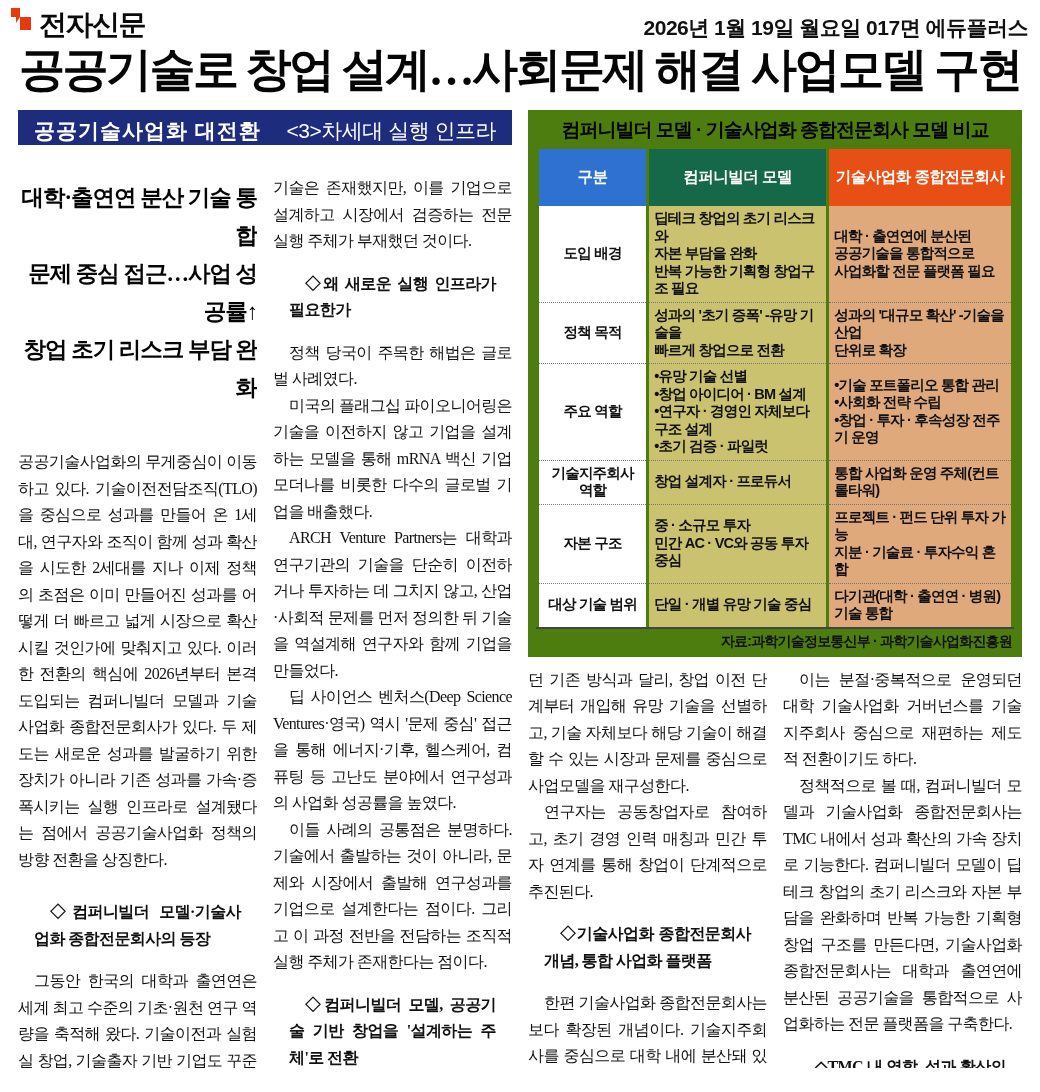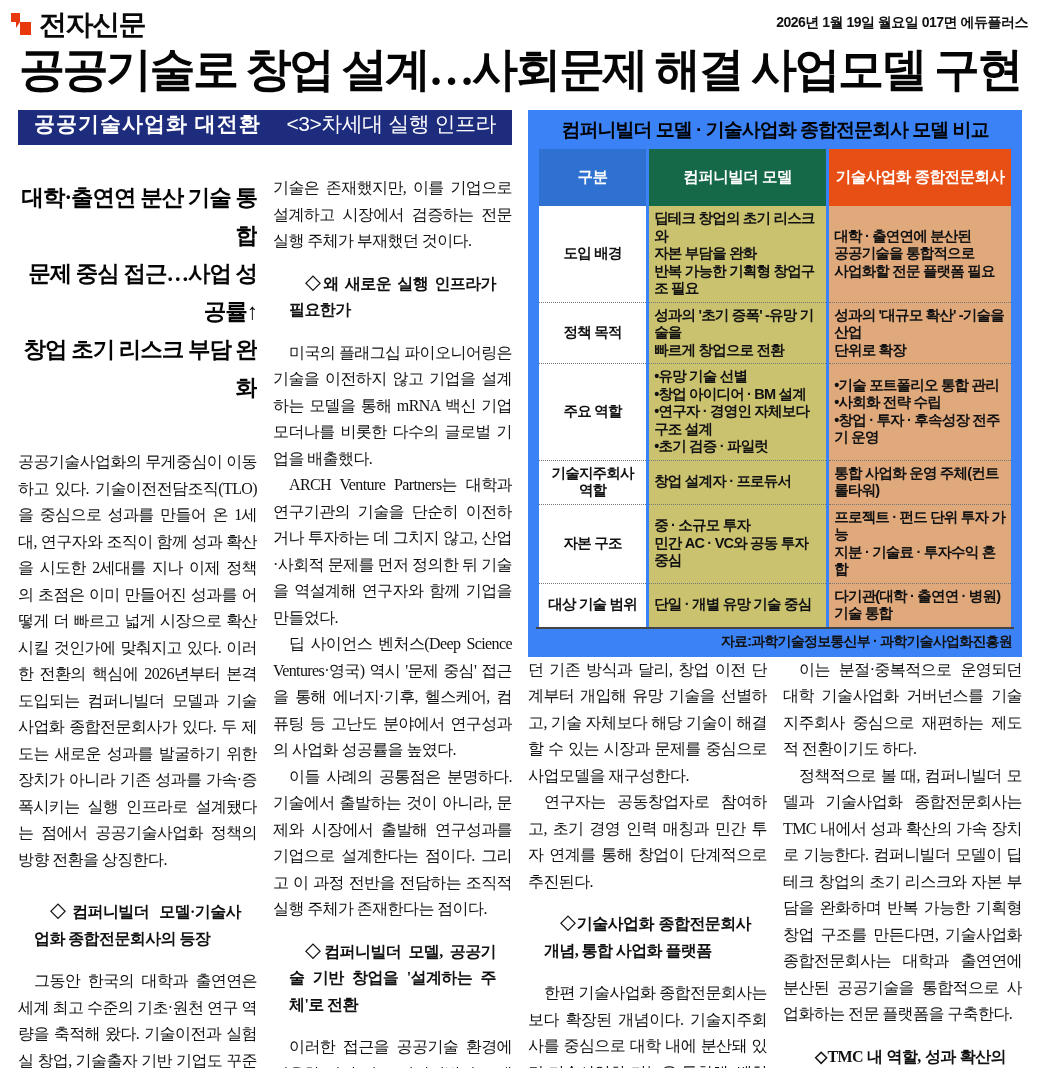--- a/index.html
+++ b/index.html
@@ -6,57 +6,57 @@
   html,body { margin:0; padding:0; }
   body {
     width:1040px; height:1092px; overflow:hidden;
     background:#ffffff; color:#111;
     font-family:"Liberation Serif", serif;
   }
   .page-header {
     display:flex; justify-content:space-between; align-items:flex-start;
     padding:6px 12px 0 10px; height:42px;
   }
-  .brand { display:flex; align-items:center; gap:5px; }
+  .brand { display:flex; align-items:flex-start; gap:5px; }
   .brand-text {
     font-family:"Liberation Sans", sans-serif; font-weight:900;
     font-size:28px; letter-spacing:-1.5px; color:#0a0a0a;
   }
   .date-line {
     font-family:"Liberation Sans", sans-serif; font-weight:700;
-    font-size:14px; padding-top:8px; letter-spacing:-0.5px;
+    font-size:21px; padding-top:8px; letter-spacing:-0.5px;
   }
   .main-headline {
     text-align:center; font-weight:900; font-size:46px; letter-spacing:-2.5px;
     margin:0 0 12px 0; line-height:56px; color:#050505;
   }
   .content { display:flex; gap:16px; padding:0 18px; height:958px; }
   .half { width:494px; display:flex; flex-direction:column; }
   .navy-bar {
     background:#1d2c7d; color:#fff; height:35px; flex:0 0 35px;
-    display:flex; justify-content:space-between; align-items:flex-start;
+    display:flex; justify-content:space-between; align-items:flex-end;
     padding:0 16px; font-family:"Liberation Sans", sans-serif;
     font-size:21px; margin-bottom:30px;gap:9px;
   }
   .series-title { font-weight:800; letter-spacing:1px; }
   .series-episode { font-weight:500; letter-spacing:-0.5px; }
   .cols { display:flex; gap:16px; flex:1; overflow:hidden; }
   .col { width:239px; overflow:hidden; text-align:justify;
          font-size:16px; line-height:26.5px; letter-spacing:-0.6px; }
   .deck {
     font-size:22.5px; font-weight:800; line-height:38px; letter-spacing:-1px;
     margin:4px 0 42px 0; text-align:right; color:#050505;
   }
   p.body { margin:0; }
   p.ind { text-indent:16px; }
   .sec-head { font-weight:800; margin:16px; text-indent:16px; }
   .gap-top { margin-top:26px; }
   
   .table-wrap {
-    background:#3b82f6; padding:5px 8px 4px 8px; 
+    background:#4d7c0f; padding:5px 8px 4px 8px; margin-bottom:10px;
     font-family:"Liberation Sans", sans-serif;
   }
   .table-title {
     text-align:center; font-weight:800; font-size:19px; letter-spacing:-1px;
     margin:2px 0 6px 0; color:#000;
   }
   table.cmp { border-collapse:separate; border-spacing:3px 0; width:100%;
     border-bottom:2px solid #444; }
   .cmp th {
     color:#fff; font-size:15.5px; font-weight:700; height:25px;
@@ -112,20 +112,21 @@
           <div>창업 초기 리스크 부담 완화</div>
         </div>
         <p class="body">공공기술사업화의 무게중심이 이동하고 있다. 기술이전전담조직(TLO)을 중심으로 성과를 만들어 온 1세대, 연구자와 조직이 함께 성과 확산을 시도한 2세대를 지나 이제 정책의 초점은 이미 만들어진 성과를 어떻게 더 빠르고 넓게 시장으로 확산시킬 것인가에 맞춰지고 있다. 이러한 전환의 핵심에 2026년부터 본격 도입되는 컴퍼니빌더 모델과 기술사업화 종합전문회사가 있다. 두 제도는 새로운 성과를 발굴하기 위한 장치가 아니라 기존 성과를 가속·증폭시키는 실행 인프라로 설계됐다는 점에서 공공기술사업화 정책의 방향 전환을 상징한다.</p>
         <p class="sec-head gap-top">◇컴퍼니빌더 모델·기술사업화 종합전문회사의 등장</p>
         <p class="body ind">그동안 한국의 대학과 출연연은 세계 최고 수준의 기초·원천 연구 역량을 축적해 왔다. 기술이전과 실험실 창업, 기술출자 기반 기업도 꾸준히 증가했다. 그럼에도 불구하고 공공기술사업화의 한계로 지적돼 온 것은 성과의 부족이 아니라, 성과가 기업과 산업으로 전환되는 방식이었다.</p>
 
       </div>
       <div class="col">
         <p class="body">기술은 존재했지만, 이를 기업으로 설계하고 시장에서 검증하는 전문 실행 주체가 부재했던 것이다.</p>
         <p class="sec-head">◇왜 새로운 실행 인프라가 필요한가</p>
+        <p class="body ind">정책 당국이 주목한 해법은 글로벌 사례였다.</p>
         <p class="body ind">미국의 플래그십 파이오니어링은 기술을 이전하지 않고 기업을 설계하는 모델을 통해 mRNA 백신 기업 모더나를 비롯한 다수의 글로벌 기업을 배출했다.</p>
         <p class="body ind">ARCH Venture Partners는 대학과 연구기관의 기술을 단순히 이전하거나 투자하는 데 그치지 않고, 산업·사회적 문제를 먼저 정의한 뒤 기술을 역설계해 연구자와 함께 기업을 만들었다.</p>
         <p class="body ind">딥 사이언스 벤처스(Deep Science Ventures·영국) 역시 '문제 중심' 접근을 통해 에너지·기후, 헬스케어, 컴퓨팅 등 고난도 분야에서 연구성과의 사업화 성공률을 높였다.</p>
         <p class="body ind">이들 사례의 공통점은 분명하다. 기술에서 출발하는 것이 아니라, 문제와 시장에서 출발해 연구성과를 기업으로 설계한다는 점이다. 그리고 이 과정 전반을 전담하는 조직적 실행 주체가 존재한다는 점이다.</p>
         <p class="sec-head">◇컴퍼니빌더 모델, 공공기술 기반 창업을 '설계하는 주체'로 전환</p>
         <p class="body ind">이러한 접근을 공공기술 환경에 적용한 것이 바로 컴퍼니빌더 모델이다. 컴퍼니빌더 모델은 기술지주회사와 민간 액셀러레이터(AC)가 보유한 창업 기획 역량을 활용해 기술지주회사가 직접 대규모 자본을 투입하지 않더라도 공공기술 기반 창업을 처음부터 끝까지 설계·검증할 수 있도록 역할을 재정의했다.</p>
 
       </div>
     </div>
   </div>

